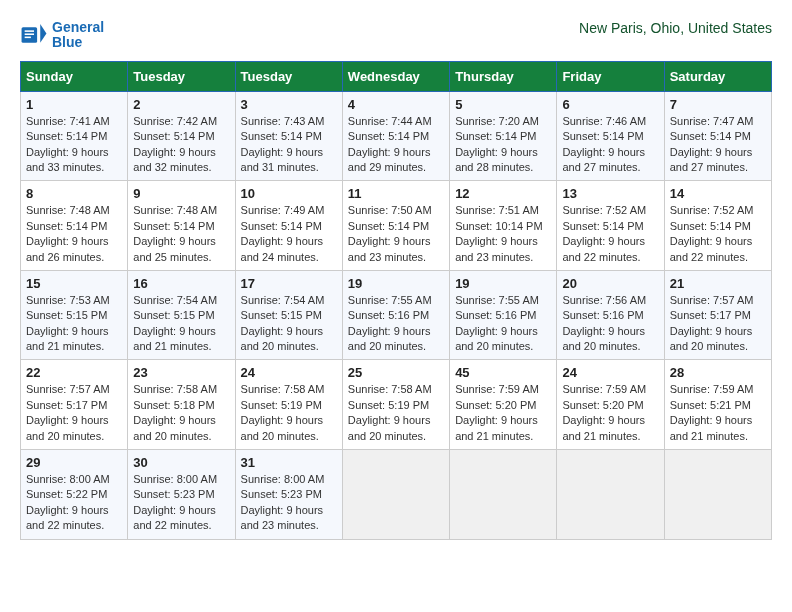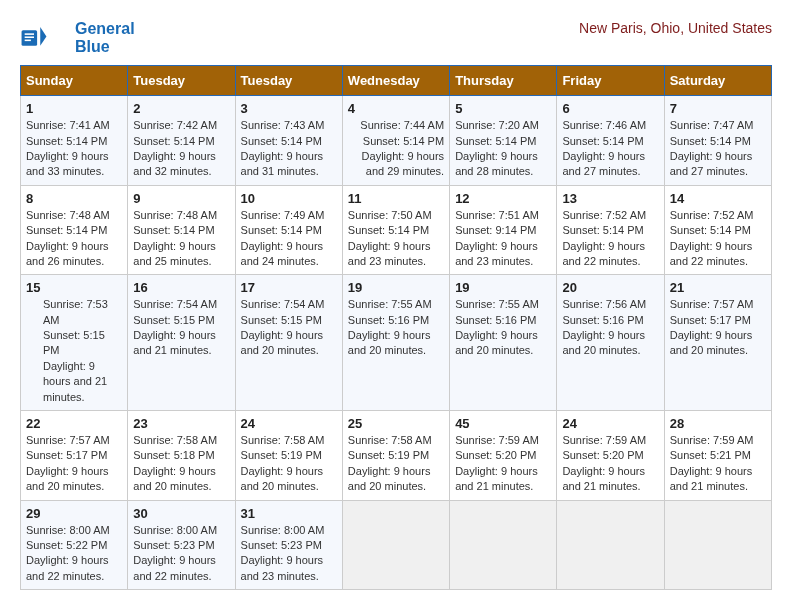--- a/index.html
+++ b/index.html
@@ -15,52 +15,51 @@
       justify-content: space-between;
       align-items: flex-start;
       margin-bottom: 10px;
     }
     .logo {
       display: flex;
       align-items: center;
       gap: 4px;
     }
     .logo-text {
-      font-size: 16px;
+      font-size: 14px;
       font-weight: bold;
       color: #333;
       line-height: 1.1;
-      margin-left: 23px;
     }
     .logo-text span {
       color: #1a6bb5;
     }
     .logo-icon {
       width: 28px;
       height: 28px;
     }
     .title-block {
       text-align: right;
     }
     .main-title {
       font-size: 32px;
       font-weight: bold;
       color: #333;
     }
     .subtitle {
       font-size: 14px;
-      color: #7f1d1d;
+      color: #14532d;
     }
     table {
       width: 100%;
       border-collapse: collapse;
       font-size: 11px;
     }
     thead tr th {
-      background-color: #a16207;
+      background-color: #15803d;
       color: #fff;
       padding: 7px 5px;
       text-align: left;
       font-size: 13px;
       font-weight: bold;
       border: 1px solid #2567b5;
     }
     tbody tr td {
       border: 1px solid #ccc;
       padding: 5px;
@@ -141,21 +140,21 @@
 Daylight: 9 hours and 32 minutes.</div>
         </td>
         <td>
           <span class="day-num">3</span>
           <div class="day-info" style="white-space: pre-line;">Sunrise: 7:43 AM
 Sunset: 5:14 PM
 Daylight: 9 hours and 31 minutes.</div>
         </td>
         <td>
           <span class="day-num">4</span>
-          <div class="day-info" style="white-space: pre-line; text-align: right;">Sunrise: 7:44 AM
+          <div class="day-info" style="white-space: pre-line;">Sunrise: 7:44 AM
 Sunset: 5:14 PM
 Daylight: 9 hours and 29 minutes.</div>
         </td>
         <td>
           <span class="day-num">5</span>
           <div class="day-info" style="white-space: pre-line;">Sunrise: 7:20 AM
 Sunset: 5:14 PM
 Daylight: 9 hours and 28 minutes.</div>
         </td>
         <td>
@@ -192,40 +191,40 @@
         </td>
         <td>
           <span class="day-num">11</span>
           <div class="day-info" style="white-space: pre-line;">Sunrise: 7:50 AM
 Sunset: 5:14 PM
 Daylight: 9 hours and 23 minutes.</div>
         </td>
         <td>
           <span class="day-num">12</span>
           <div class="day-info" style="white-space: pre-line;">Sunrise: 7:51 AM
-Sunset: 9:14 PM
+Sunset: 10:14 PM
 Daylight: 9 hours and 23 minutes.</div>
         </td>
         <td>
           <span class="day-num">13</span>
           <div class="day-info" style="white-space: pre-line;">Sunrise: 7:52 AM
 Sunset: 5:14 PM
 Daylight: 9 hours and 22 minutes.</div>
         </td>
         <td>
           <span class="day-num">14</span>
           <div class="day-info" style="white-space: pre-line;">Sunrise: 7:52 AM
 Sunset: 5:14 PM
 Daylight: 9 hours and 22 minutes.</div>
         </td>
       </tr>
       <tr>
         <td>
           <span class="day-num">15</span>
-          <div class="day-info" style="white-space: pre-line; margin-left: 17px;">Sunrise: 7:53 AM
+          <div class="day-info" style="white-space: pre-line;">Sunrise: 7:53 AM
 Sunset: 5:15 PM
 Daylight: 9 hours and 21 minutes.</div>
         </td>
         <td>
           <span class="day-num">16</span>
           <div class="day-info" style="white-space: pre-line;">Sunrise: 7:54 AM
 Sunset: 5:15 PM
 Daylight: 9 hours and 21 minutes.</div>
         </td>
         <td>

